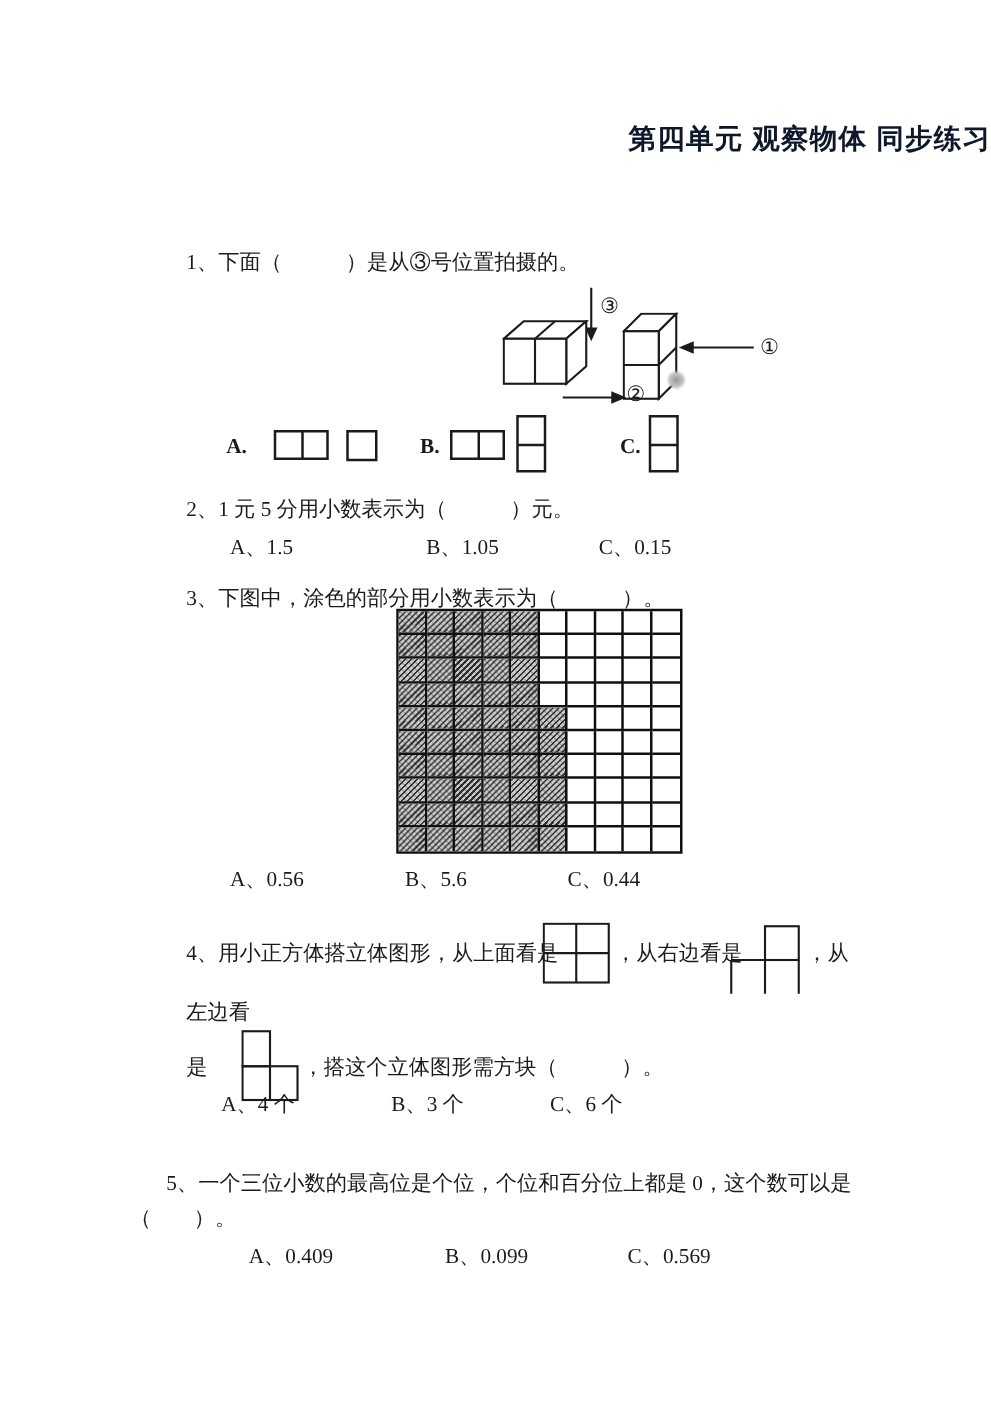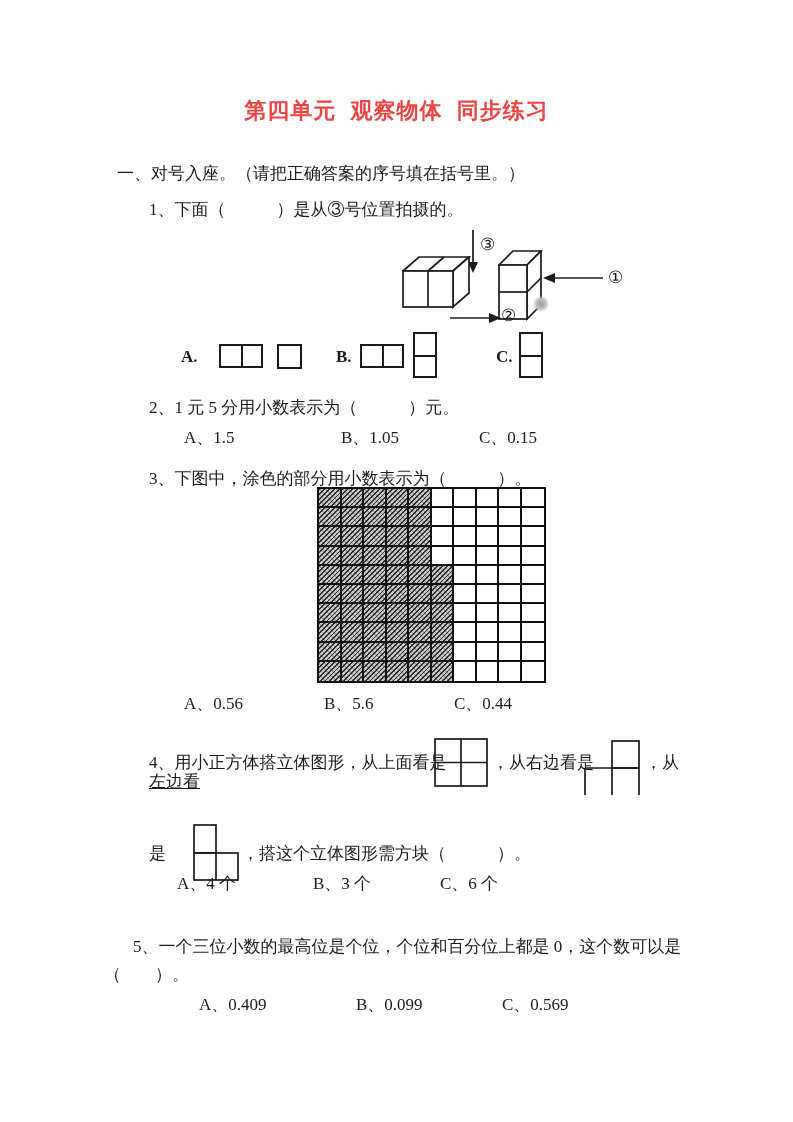--- a/index.html
+++ b/index.html
@@ -5,23 +5,23 @@
   * { margin:0; padding:0; box-sizing:border-box; }
   html,body { background:#ffffff; }
   body {
     width:793px; height:1122px; position:relative; overflow:hidden;
     font-family:"Liberation Serif","DejaVu Serif",serif;
     color:#1b1b1b;
   }
   .page { position:absolute; inset:0; background:#fff; }
   .t { position:absolute; white-space:pre; font-size:17px; line-height:1.25; }
   .doc-title {
-    position:absolute; left:0; top:96px; width:100%; text-align:center;
-    font-family:Liberation Mono, monospace;
-    font-weight:bold; font-size:22px; letter-spacing:1px; color:#ef4444;
+    position:absolute; left:0; top:96px; width:100%; text-align:right;
+    font-family:Liberation Sans, sans-serif;
+    font-weight:bold; font-size:22px; letter-spacing:1px; color:#0f172a;
   }
   .opt-letter { font-weight:bold; }
   
   .fig1 { position:absolute; left:380px; top:225px; width:262px; height:114px; }
   .fig1 .lbl { position:absolute; font-size:17px; }
   .fig1 svg, .fig2 svg { display:block; }
   .smudge {
     position:absolute; width:16px; height:16px; border-radius:50%;
     background:radial-gradient(circle, #9a9a9a 0%, #c2c2c2 45%, rgba(255,255,255,0) 72%);
   }
@@ -50,21 +50,20 @@
   svg .fill { fill:#1b1b1b; stroke:none; }
   svg .face { fill:#ffffff; stroke:#1b1b1b; stroke-width:1.7; }
 </style>
 </head>
 <body>
 
 <div class="page">
 
   <div class="doc-title">第四单元 观察物体 同步练习</div>
 
-  <div class="t" style="left:117px; top:163px;">一、对号入座。（请把正确答案的序号填在括号里。）</div>
 
   <div class="t" style="left:149px; top:199px;">1、下面（　　　）是从③号位置拍摄的。</div>
 
   <div class="fig1">
     <svg style="position:absolute; left:84px; top:5px;" width="18" height="44" viewBox="0 0 18 44">
       <line class="ln" x1="9" y1="0" x2="9" y2="34"></line>
         <polygon class="fill" points="4,32 14,32 9,43"></polygon>
     </svg>
     <span class="lbl" style="left:100px; top:9px;">③</span>
 
@@ -230,21 +229,21 @@
   </svg>
   <span class="t" style="left:492px; top:752px;">，从右边看是</span>
   <svg class="fig2" style="left:584px; top:740px;" width="57" height="57" viewBox="0 0 57 57">
     <rect class="ln" x="28" y="1" width="27" height="27"></rect>
     <line class="ln" x1="1" y1="28" x2="55" y2="28"></line>
     <line class="ln" x1="1" y1="28" x2="1" y2="55"></line>
     <line class="ln" x1="28" y1="28" x2="28" y2="55"></line>
     <line class="ln" x1="55" y1="28" x2="55" y2="55"></line>
   </svg>
   <span class="t" style="left:645px; top:752px;">，从</span>
-  <span class="t" style="left:149px; top:771px;text-decoration:underline;">左边看</span>
+  <span class="t" style="left:149px; top:799px;">左边看</span>
   <span class="t" style="left:149px; top:843px;">是</span>
   <svg class="fig2" style="left:193px; top:824px;" width="47" height="58" viewBox="0 0 47 58">
     <rect class="ln" x="1" y="1" width="22" height="28"></rect>
     <rect class="ln" x="1" y="29" width="44" height="27"></rect>
     <line class="ln" x1="23" y1="29" x2="23" y2="56"></line>
   </svg>
   <span class="t" style="left:242px; top:843px;">，搭这个立体图形需方块（　　　）。</span>
   <span class="t" style="left:177px; top:873px;">A、4 个</span>
   <span class="t" style="left:313px; top:873px;">B、3 个</span>
   <span class="t" style="left:440px; top:873px;">C、6 个</span>

